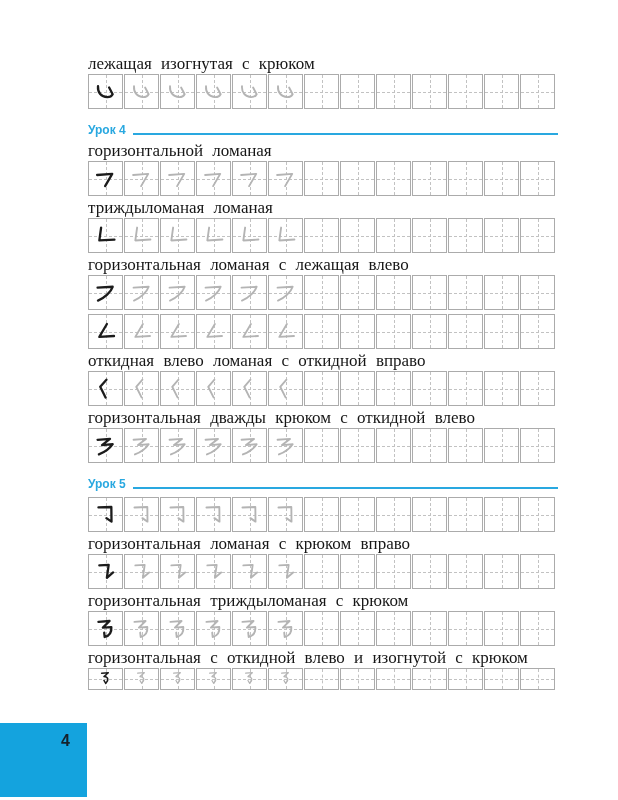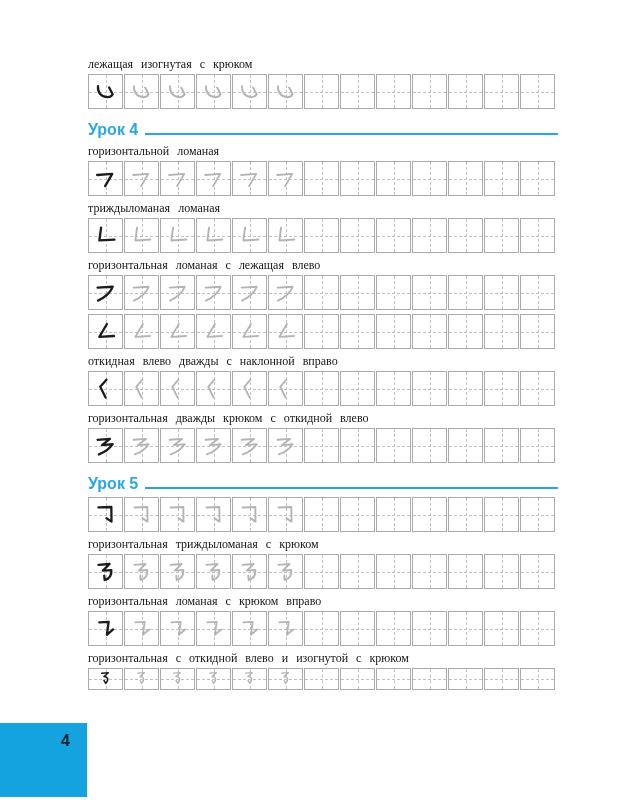--- a/index.html
+++ b/index.html
@@ -13,28 +13,28 @@
     font-family:"Liberation Serif",serif;
   }
   .content{
     position:absolute;left:88px;top:56px;width:470px;
   }
   .heading{
     display:flex;align-items:flex-end;margin:10px 0 4px 0;height:20px;
   }
   .heading-label{
     font-family:"Liberation Sans",sans-serif;font-weight:bold;font-style:normal;
-    font-size:16px;color:var(--accent);white-space:nowrap;line-height:18px;
+    font-size:12px;color:var(--accent);white-space:nowrap;line-height:18px;
   }
   .heading-rule{
     flex:1 1 auto;border-bottom:2px solid var(--accent);margin:0 0 4px 7px;
   }
   .prow{margin-bottom:4px}
   .row-label{
-    font-size:12px;line-height:16px;color:var(--label);
+    font-size:17px;line-height:16px;color:var(--label);
     word-spacing:5px;margin-bottom:2px;white-space:nowrap;
   }
   .strip{
     display:flex;gap:1px;height:35px;
   }
   .strip.truncated{height:22px}
   .cell{
     position:relative;width:35px;height:100%;flex:0 0 35px;
     border:1px solid var(--grid-border);background:#fff;
   }
@@ -275,21 +275,21 @@
           <div class="cell"></div>
           <div class="cell"></div>
           <div class="cell"></div>
           <div class="cell"></div>
           <div class="cell"></div>
           <div class="cell"></div>
           <div class="cell"></div>
         </div>
       </div>
       <div class="prow">
-        <div class="row-label">откидная влево дважды с наклонной вправо</div>
+        <div class="row-label">откидная влево ломаная с откидной вправо</div>
         <div class="strip">
           <div class="cell">
             <svg viewBox="0 0 36 36" width="32" height="32" class="glyph glyph-example">
               <path d="M18.5,7.5 L11.5,15.5 L17.5,27.5"></path>
             </svg>
           </div>
           <div class="cell">
             <svg viewBox="0 0 36 36" width="32" height="32" class="glyph glyph-trace">
               <path d="M18.5,7.5 L11.5,15.5 L17.5,27.5"></path>
             </svg>
@@ -404,20 +404,62 @@
           <div class="cell"></div>
           <div class="cell"></div>
           <div class="cell"></div>
           <div class="cell"></div>
           <div class="cell"></div>
           <div class="cell"></div>
           <div class="cell"></div>
         </div>
       </div>
       <div class="prow">
+        <div class="row-label">горизонтальная ломаная с крюком вправо</div>
+        <div class="strip">
+          <div class="cell">
+            <svg viewBox="0 0 36 36" width="32" height="32" class="glyph glyph-example">
+              <path d="M10.5,10.5 L21,10 L19,24.5 L26,18.5"></path>
+            </svg>
+          </div>
+          <div class="cell">
+            <svg viewBox="0 0 36 36" width="32" height="32" class="glyph glyph-trace">
+              <path d="M10.5,10.5 L21,10 L19,24.5 L26,18.5"></path>
+            </svg>
+          </div>
+          <div class="cell">
+            <svg viewBox="0 0 36 36" width="32" height="32" class="glyph glyph-trace">
+              <path d="M10.5,10.5 L21,10 L19,24.5 L26,18.5"></path>
+            </svg>
+          </div>
+          <div class="cell">
+            <svg viewBox="0 0 36 36" width="32" height="32" class="glyph glyph-trace">
+              <path d="M10.5,10.5 L21,10 L19,24.5 L26,18.5"></path>
+            </svg>
+          </div>
+          <div class="cell">
+            <svg viewBox="0 0 36 36" width="32" height="32" class="glyph glyph-trace">
+              <path d="M10.5,10.5 L21,10 L19,24.5 L26,18.5"></path>
+            </svg>
+          </div>
+          <div class="cell">
+            <svg viewBox="0 0 36 36" width="32" height="32" class="glyph glyph-trace">
+              <path d="M10.5,10.5 L21,10 L19,24.5 L26,18.5"></path>
+            </svg>
+          </div>
+          <div class="cell"></div>
+          <div class="cell"></div>
+          <div class="cell"></div>
+          <div class="cell"></div>
+          <div class="cell"></div>
+          <div class="cell"></div>
+          <div class="cell"></div>
+        </div>
+      </div>
+      <div class="prow">
         <div class="row-label">горизонтальная триждыломаная с крюком</div>
         <div class="strip">
           <div class="cell">
             <svg viewBox="0 0 36 36" width="32" height="32" class="glyph glyph-example">
               <path d="M9.5,10 L22,9 L14.5,16.5 L24,15.8 C24.5,21.5 22,25.5 16.5,27 L16,22"></path>
             </svg>
           </div>
           <div class="cell">
             <svg viewBox="0 0 36 36" width="32" height="32" class="glyph glyph-trace">
               <path d="M9.5,10 L22,9 L14.5,16.5 L24,15.8 C24.5,21.5 22,25.5 16.5,27 L16,22"></path>
@@ -434,62 +476,20 @@
             </svg>
           </div>
           <div class="cell">
             <svg viewBox="0 0 36 36" width="32" height="32" class="glyph glyph-trace">
               <path d="M9.5,10 L22,9 L14.5,16.5 L24,15.8 C24.5,21.5 22,25.5 16.5,27 L16,22"></path>
             </svg>
           </div>
           <div class="cell">
             <svg viewBox="0 0 36 36" width="32" height="32" class="glyph glyph-trace">
               <path d="M9.5,10 L22,9 L14.5,16.5 L24,15.8 C24.5,21.5 22,25.5 16.5,27 L16,22"></path>
-            </svg>
-          </div>
-          <div class="cell"></div>
-          <div class="cell"></div>
-          <div class="cell"></div>
-          <div class="cell"></div>
-          <div class="cell"></div>
-          <div class="cell"></div>
-          <div class="cell"></div>
-        </div>
-      </div>
-      <div class="prow">
-        <div class="row-label">горизонтальная ломаная с крюком вправо</div>
-        <div class="strip">
-          <div class="cell">
-            <svg viewBox="0 0 36 36" width="32" height="32" class="glyph glyph-example">
-              <path d="M10.5,10.5 L21,10 L19,24.5 L26,18.5"></path>
-            </svg>
-          </div>
-          <div class="cell">
-            <svg viewBox="0 0 36 36" width="32" height="32" class="glyph glyph-trace">
-              <path d="M10.5,10.5 L21,10 L19,24.5 L26,18.5"></path>
-            </svg>
-          </div>
-          <div class="cell">
-            <svg viewBox="0 0 36 36" width="32" height="32" class="glyph glyph-trace">
-              <path d="M10.5,10.5 L21,10 L19,24.5 L26,18.5"></path>
-            </svg>
-          </div>
-          <div class="cell">
-            <svg viewBox="0 0 36 36" width="32" height="32" class="glyph glyph-trace">
-              <path d="M10.5,10.5 L21,10 L19,24.5 L26,18.5"></path>
-            </svg>
-          </div>
-          <div class="cell">
-            <svg viewBox="0 0 36 36" width="32" height="32" class="glyph glyph-trace">
-              <path d="M10.5,10.5 L21,10 L19,24.5 L26,18.5"></path>
-            </svg>
-          </div>
-          <div class="cell">
-            <svg viewBox="0 0 36 36" width="32" height="32" class="glyph glyph-trace">
-              <path d="M10.5,10.5 L21,10 L19,24.5 L26,18.5"></path>
             </svg>
           </div>
           <div class="cell"></div>
           <div class="cell"></div>
           <div class="cell"></div>
           <div class="cell"></div>
           <div class="cell"></div>
           <div class="cell"></div>
           <div class="cell"></div>
         </div>

